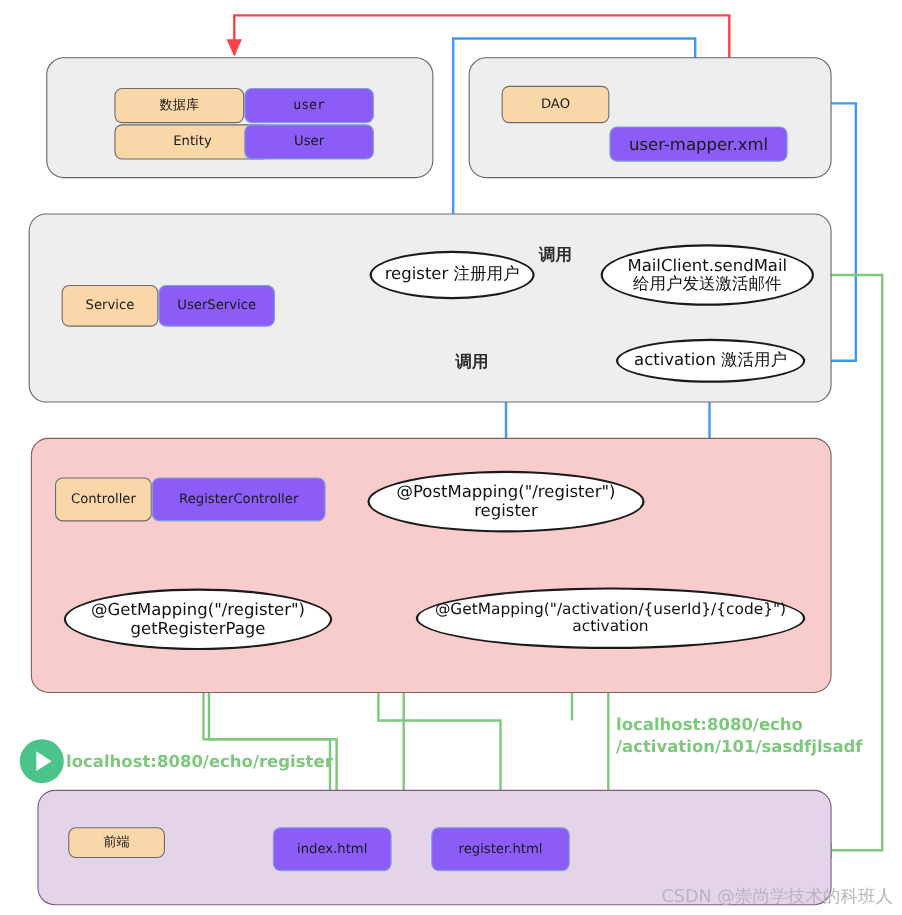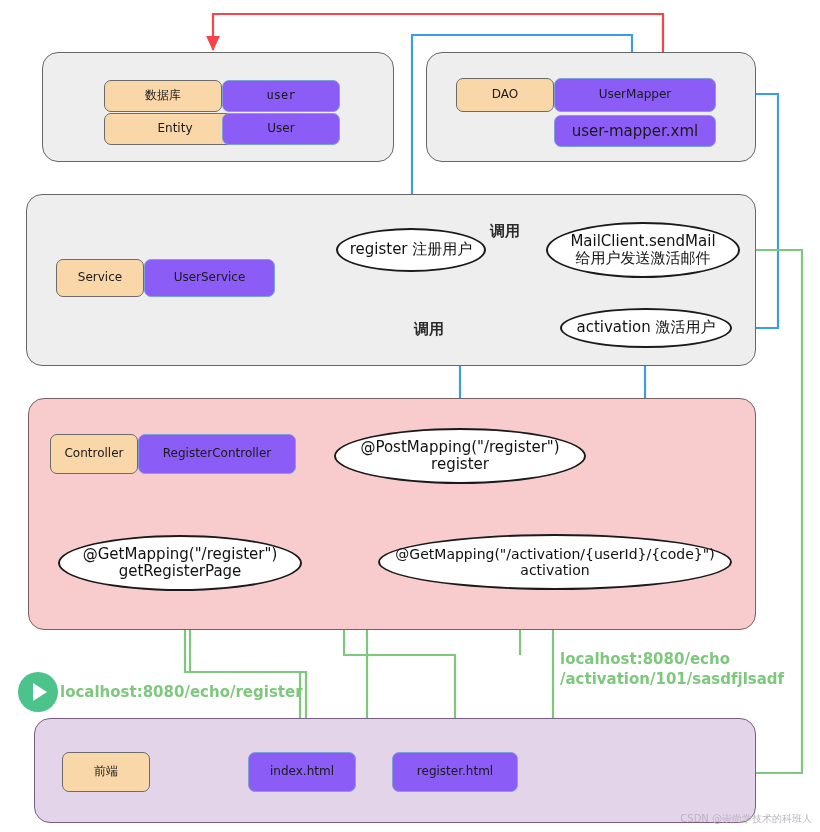--- a/index.html
+++ b/index.html
@@ -42,21 +42,21 @@
     background:#4cc38a;display:flex;align-items:center;justify-content:center;
   }
   .playbtn .tri{
     width:0;height:0;margin-left:4px;
     border-left:14px solid #ffffff;
     border-top:9px solid transparent;
     border-bottom:9px solid transparent;
   }
   .watermark{
     position:absolute;right:8px;bottom:6px;
-    font-size:10px;color:#b9b4bd;white-space:nowrap;
+    font-size:16px;color:#b9b4bd;white-space:nowrap;
   }
 </style>
 </head>
 <body>
 
 <div id="stage">
 
   <svg id="wires" viewBox="0 0 820 832">
     <defs>
       <marker id="ah-blue" markerWidth="9" markerHeight="9" refX="6.5" refY="3.2" orient="auto">
@@ -103,27 +103,26 @@
   <div class="panel panel-gray" style="left:42px;top:52px;width:352px;height:110px;"></div>
 
   <div class="chip chip-orange" style="left:104px;top:80px;width:118px;height:32px;">数据库</div>
   <div class="chip chip-blue" style="left:222px;top:80px;width:118px;height:32px;font-family:'DejaVu Sans Mono',monospace;">user</div>
   <div class="chip chip-orange" style="left:104px;top:113px;width:142px;height:32px;">Entity</div>
   <div class="chip chip-blue" style="left:222px;top:113px;width:118px;height:32px;">User</div>
 
   <div class="panel panel-gray" style="left:426px;top:52px;width:330px;height:110px;"></div>
 
   <div class="chip chip-orange" style="left:456px;top:78px;width:98px;height:34px;">DAO</div>
-  <div class="chip chip-blue" style="left:554px;top:78px;width:162px;height:34px;">UserMapper</div>
   <div class="chip chip-blue" style="left:554px;top:115px;width:162px;height:32px;font-size:15px;">user-mapper.xml</div>
 
   <div class="panel panel-gray" style="left:26px;top:194px;width:730px;height:172px;"></div>
 
   <div class="chip chip-orange" style="left:56px;top:259px;width:88px;height:38px;">Service</div>
-  <div class="chip chip-blue" style="left:144px;top:259px;width:131px;height:38px;">UserService</div>
+  <div class="chip chip-blue" style="left:144px;top:259px;width:106px;height:38px;">UserService</div>
 
   <div class="ell" style="left:336px;top:228px;width:150px;height:44px;">register 注册用户</div>
 
   <div class="ell" style="left:546px;top:222px;width:194px;height:56px;">
     <span style="white-space:pre-line;">MailClient.sendMail
 给用户发送激活邮件</span>
   </div>
 
   <div class="ell" style="left:560px;top:308px;width:172px;height:40px;">activation 激活用户</div>
 
@@ -154,19 +153,19 @@
   <div class="playbtn" style="left:18px;top:672px;">
     <span class="tri"></span>
   </div>
   <div class="url" style="left:60px;top:683px;">localhost:8080/echo/register</div>
 
   <div class="url" style="left:560px;top:650px;">localhost:8080/echo
 /activation/101/sasdfjlsadf</div>
 
   <div class="panel panel-purple" style="left:34px;top:718px;width:722px;height:105px;"></div>
 
-  <div class="chip chip-orange" style="left:62px;top:752px;width:88px;height:40px;">前端</div>
+  <div class="chip chip-orange" style="left:62px;top:752px;width:88px;height:28px;">前端</div>
 
   <div class="chip chip-blue" style="left:248px;top:752px;width:108px;height:40px;">index.html</div>
   <div class="chip chip-blue" style="left:392px;top:752px;width:126px;height:40px;">register.html</div>
 
   <div class="watermark">CSDN @崇尚学技术的科班人</div>
 </div>
 
 </body></html>

